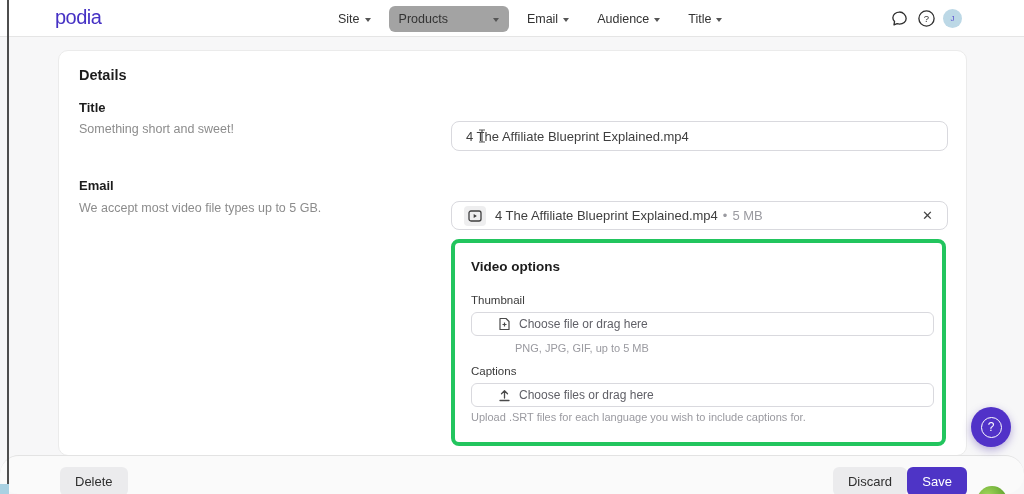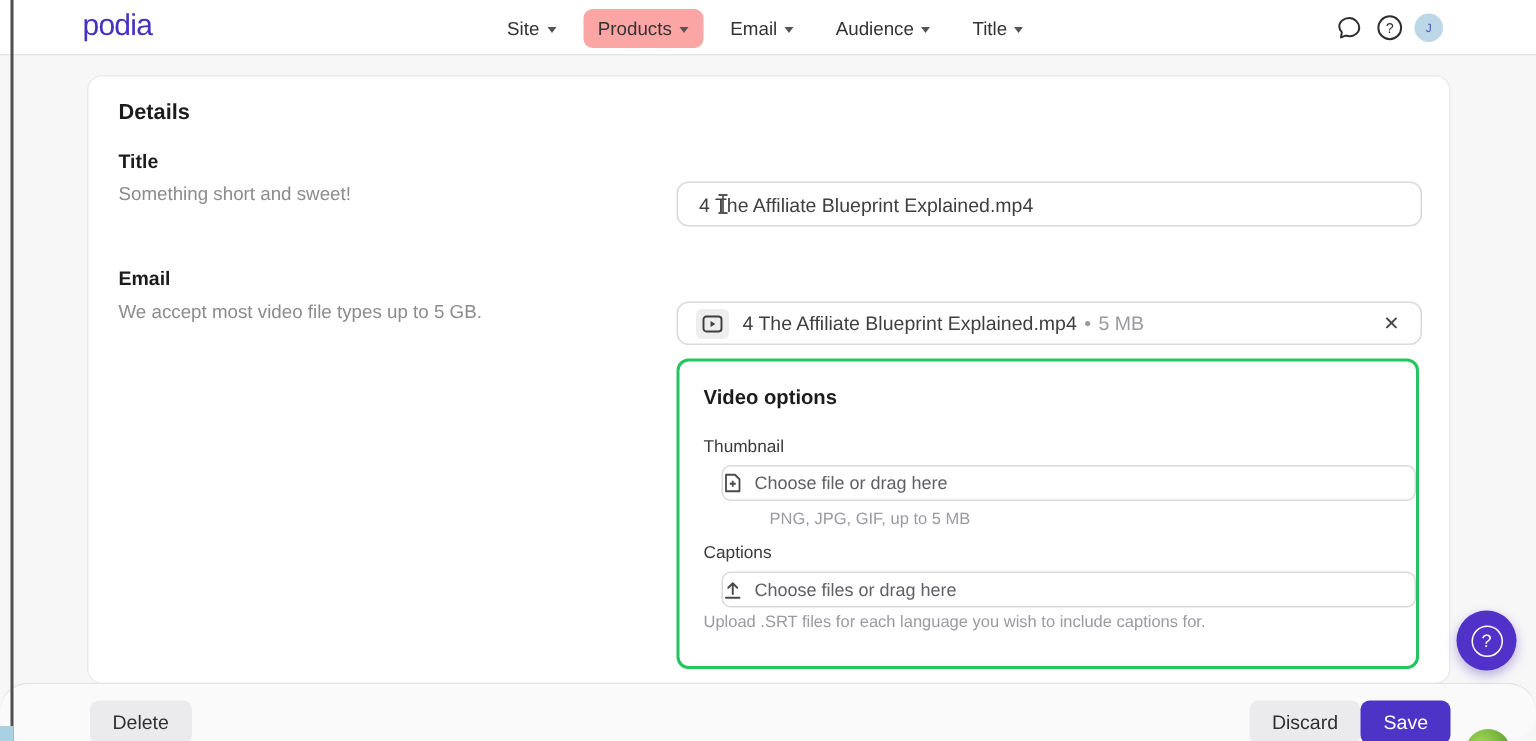--- a/index.html
+++ b/index.html
@@ -19,21 +19,21 @@
   .logo {
     position:absolute; left:55px; top:6px;
     font-size:20px; font-weight:normal; letter-spacing:-0.5px;
     color:#4531c4; cursor:pointer;
   }
   .nav { position:absolute; left:328px; top:0; height:37px; display:flex; align-items:center; gap:8px; }
   .nav-item {
     font-size:12.5px; color:#333; padding:6px 10px; border-radius:6px;
     display:flex; align-items:center; white-space:nowrap; cursor:pointer;
   }
-  .nav-item.active { background:#fca5a5; }
+  .nav-item.active { background:#a3a3a3;gap:40px; }
   .caret {
     width:0; height:0; border-left:3.5px solid transparent; border-right:3.5px solid transparent;
     border-top:4px solid #555; display:inline-block; margin-left:5px; margin-top:2px;
   }
   .header-right { position:absolute; right:62px; top:0; height:37px; display:flex; align-items:center; gap:7px; }
   .icon-btn { width:20px; height:20px; display:flex; align-items:center; justify-content:center; cursor:pointer; }
   .avatar {
     width:19px; height:19px; border-radius:50%; background:#bcd8e6;
     display:flex; align-items:center; justify-content:center;
     font-size:8px; color:#5a4fd0; cursor:pointer;
@@ -77,29 +77,29 @@
   .file-name { font-size:13px; color:#3f3f3f; white-space:nowrap; }
   .file-meta { font-size:13px; color:#9a9aa0; margin-left:5px; white-space:nowrap; }
   .file-close {
     margin-left:auto; font-size:13px; color:#444; cursor:pointer; line-height:1;
     padding:2px;
   }
 
   
   .panel {
     position:absolute; left:392px; top:188px; width:495px; height:207px;
-    background:#fff; border:2px solid #22c55e; border-radius:8px;
+    background:#fff; border:4px solid #22c55e; border-radius:8px;
   }
   .panel h3 { position:absolute; left:16px; top:16px; font-size:13.5px; font-weight:bold; color:#1c1c1c; }
   .panel .small-label { position:absolute; left:16px; font-size:11.5px; color:#3a3a3a; }
   .panel .small-help  { position:absolute; left:16px; font-size:11px; color:#9a9aa0; }
   .dropzone {
-    position:absolute; left:28px; width:463px; height:24px;
+    position:absolute; left:16px; width:463px; height:24px;
     border:1px solid #d9d9de; border-radius:6px; background:#fff;
-    display:flex; align-items:center; padding:0 0; cursor:pointer;
+    display:flex; align-items:center; padding:0 26px; cursor:pointer;
   }
   .dropzone .dz-text { font-size:12px; color:#5f5f66; margin-left:8px; }
 
   
   .footer {
     position:absolute; left:0; top:455px; width:1024px; height:39px;
     background:#fafafa; border-top:1px solid #e3e3e3; z-index:4;border-radius:19px;
   }
   .btn {
     position:absolute; top:11px; height:29px; border:none; border-radius:6px;

